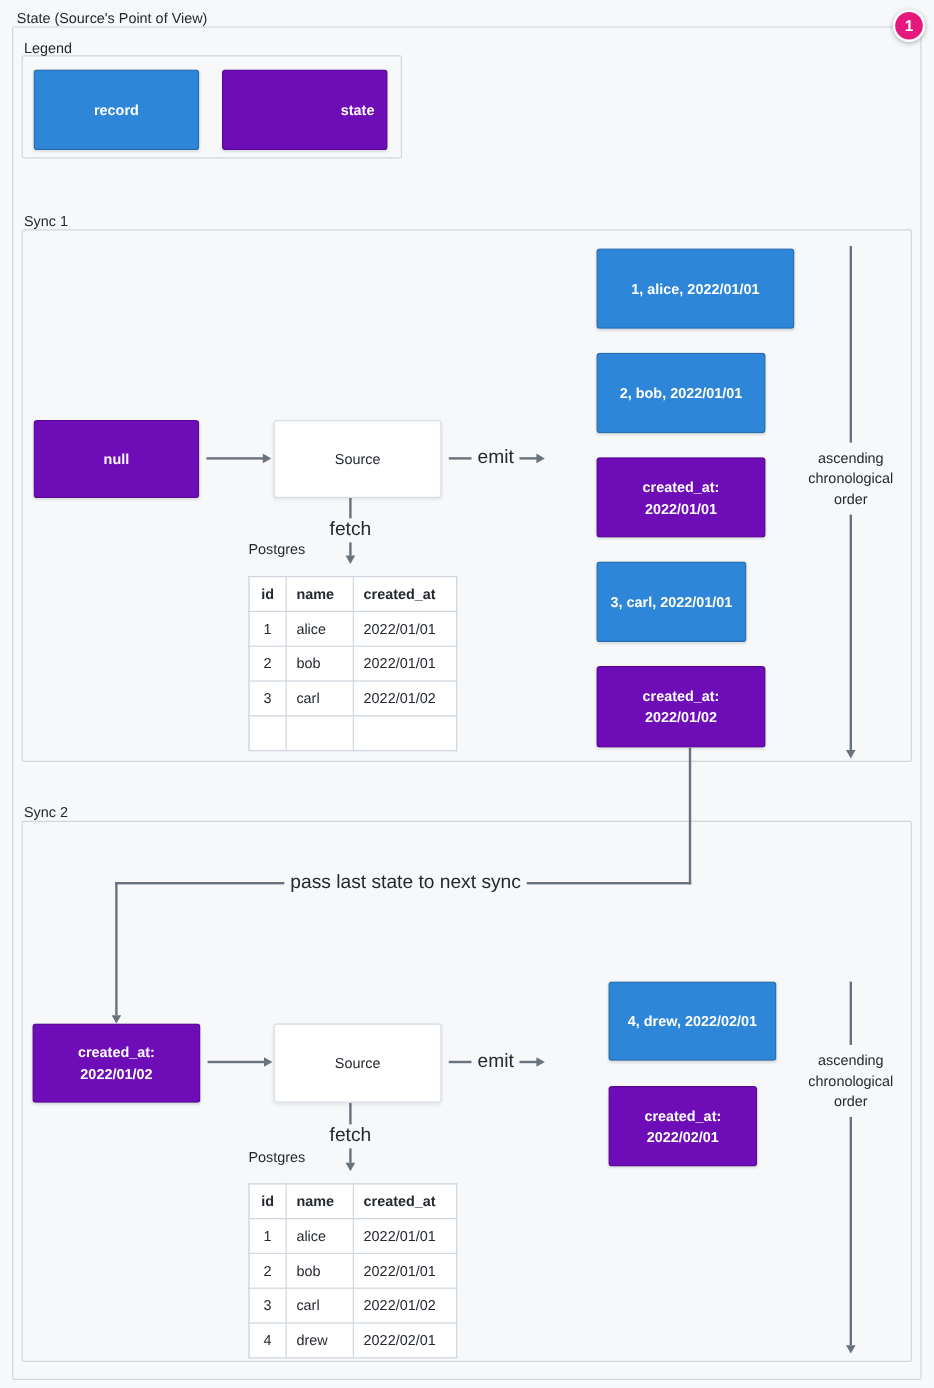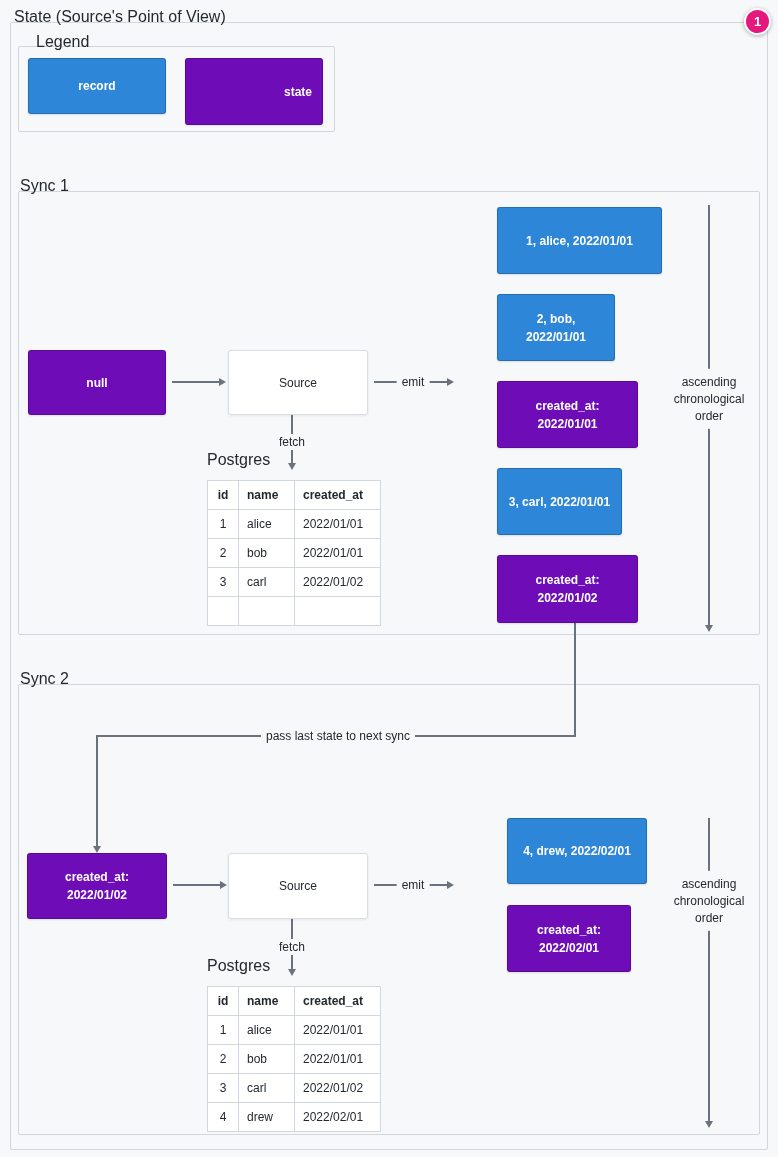--- a/index.html
+++ b/index.html
@@ -1,34 +1,34 @@
 <!DOCTYPE html>
 <html style="--record: #2e86d8; --state: #6e0cb8; --arrow: #6a737d; --bg: #f6f8fa; --border: #d0d7de; --text: #24292f; --badge: #e5187d;"><head>
 <meta charset="utf-8">
 <style>
   * { margin:0; padding:0; box-sizing:border-box; }
   html,body { background:var(--bg,#f6f8fa); font-family:"Liberation Sans", sans-serif; }
   .canvas { position:relative; width:778px; height:1157px; background:var(--bg,#f6f8fa); overflow:hidden; color:var(--text,#24292f); }
-  .sec-label { position:absolute; font-size:16px; color:var(--text,#24292f); z-index:2; }
+  .sec-label { position:absolute; font-size:12px; color:var(--text,#24292f); z-index:2; }
   .frame { position:absolute; border:1px solid var(--border,#d0d7de); border-radius:2px; z-index:0; }
   .node { position:absolute; display:flex; align-items:center; justify-content:center; text-align:center;
           font-size:12px; font-weight:bold; color:#fff; border-radius:3px; padding:6px 10px;
           box-shadow:0 1px 2px rgba(27,31,36,.12); z-index:3; line-height:1.5; }
   .node.record { background:var(--record,#2e86d8); border:1px solid rgba(0,0,0,.18); }
   .node.state  { background:var(--state,#6e0cb8);  border:1px solid rgba(0,0,0,.18); }
   .node.source { background:#fff; color:var(--text,#24292f); font-weight:normal;
                  border:1px solid #d8dee4; box-shadow:0 1px 3px rgba(27,31,36,.08); }
   .hline { position:absolute; height:2px; background:var(--arrow,#6a737d); z-index:1; }
   .vline { position:absolute; width:2px;  background:var(--arrow,#6a737d); z-index:1; }
   .arr-r::after { content:""; position:absolute; right:-6px; top:-3px; width:0; height:0;
                   border-left:7px solid var(--arrow,#6a737d); border-top:4px solid transparent; border-bottom:4px solid transparent; }
   .arr-d::after { content:""; position:absolute; bottom:-7px; left:-3px; width:0; height:0;
                   border-top:7px solid var(--arrow,#6a737d); border-left:4px solid transparent; border-right:4px solid transparent; }
   .line-label { position:absolute; transform:translate(-50%,-50%); background:var(--bg,#f6f8fa);
-                padding:1px 5px; font-size:12px; color:var(--text,#24292f); white-space:nowrap; z-index:2; }
+                padding:1px 5px; font-size:16px; color:var(--text,#24292f); white-space:nowrap; z-index:2; }
   .order-label { position:absolute; transform:translate(-50%,-50%); background:var(--bg,#f6f8fa);
                  padding:5px 2px; font-size:12px; color:var(--text,#24292f); text-align:center;
                  width:88px; line-height:1.4; z-index:2; }
   .db-table { position:absolute; border-collapse:collapse; background:#e5e5e5; z-index:3; }
   .db-table th, .db-table td { border:1px solid var(--border,#d0d7de); height:29px; padding:0 8px;
                                font-size:12px; color:var(--text,#24292f); text-align:left; background:#fff; }
   .db-table th { font-weight:bold; }
   .db-table .c-id   { width:31px; text-align:center; padding:0 4px; }
   .db-table .c-name { width:56px; }
   .db-table .c-date { width:86px;margin-left:48px; }
@@ -38,23 +38,23 @@
 </style>
 </head>
 <body>
 
 <div class="canvas">
 
   <div class="sec-label" style="left:14px; top:8px;">State (Source's Point of View)</div>
   <div class="frame" style="left:10px; top:22px; width:758px; height:1128px;"></div>
   <div class="badge" style="left:744px; top:8px;">1</div>
 
-  <div class="sec-label" style="left:36px; top:33px;">Legend</div>
+  <div class="sec-label" style="left:20px; top:33px;">Legend</div>
   <div class="frame" style="left:18px; top:46px; width:317px; height:86px;"></div>
-  <div class="node record" style="left:28px; top:58px; width:138px; height:56px;">
+  <div class="node record" style="left:28px; top:58px; width:138px; height:67px;">
     <span>record</span>
   </div>
   <div class="node state" style="left:185px; top:58px; width:138px; height:67px;justify-content:flex-end;">
     <span>state</span>
   </div>
 
   <div class="sec-label" style="left:20px; top:177px;">Sync 1</div>
   <div class="frame" style="left:18px; top:191px; width:742px; height:444px;"></div>
 
   <div class="node state" style="left:28px; top:350px; width:138px; height:65px;">
@@ -100,21 +100,21 @@
         <td class="c-id"></td>
         <td class="c-name"></td>
         <td class="c-date"></td>
       </tr>
     </tbody>
   </table>
 
   <div class="node record" style="left:497px; top:207px; width:165px; height:67px;">
     <span>1, alice, 2022/01/01</span>
   </div>
-  <div class="node record" style="left:497px; top:294px; width:118px; height:67px;">
+  <div class="node record" style="left:497px; top:294px; width:141px; height:67px;">
     <span>2, bob, 2022/01/01</span>
   </div>
   <div class="node state" style="left:497px; top:381px; width:141px; height:67px;">
     <span>created_at: 2022/01/01</span>
   </div>
   <div class="node record" style="left:497px; top:468px; width:125px; height:67px;">
     <span>3, carl, 2022/01/01</span>
   </div>
   <div class="node state" style="left:497px; top:555px; width:141px; height:68px;">
     <span>created_at: 2022/01/02</span>

